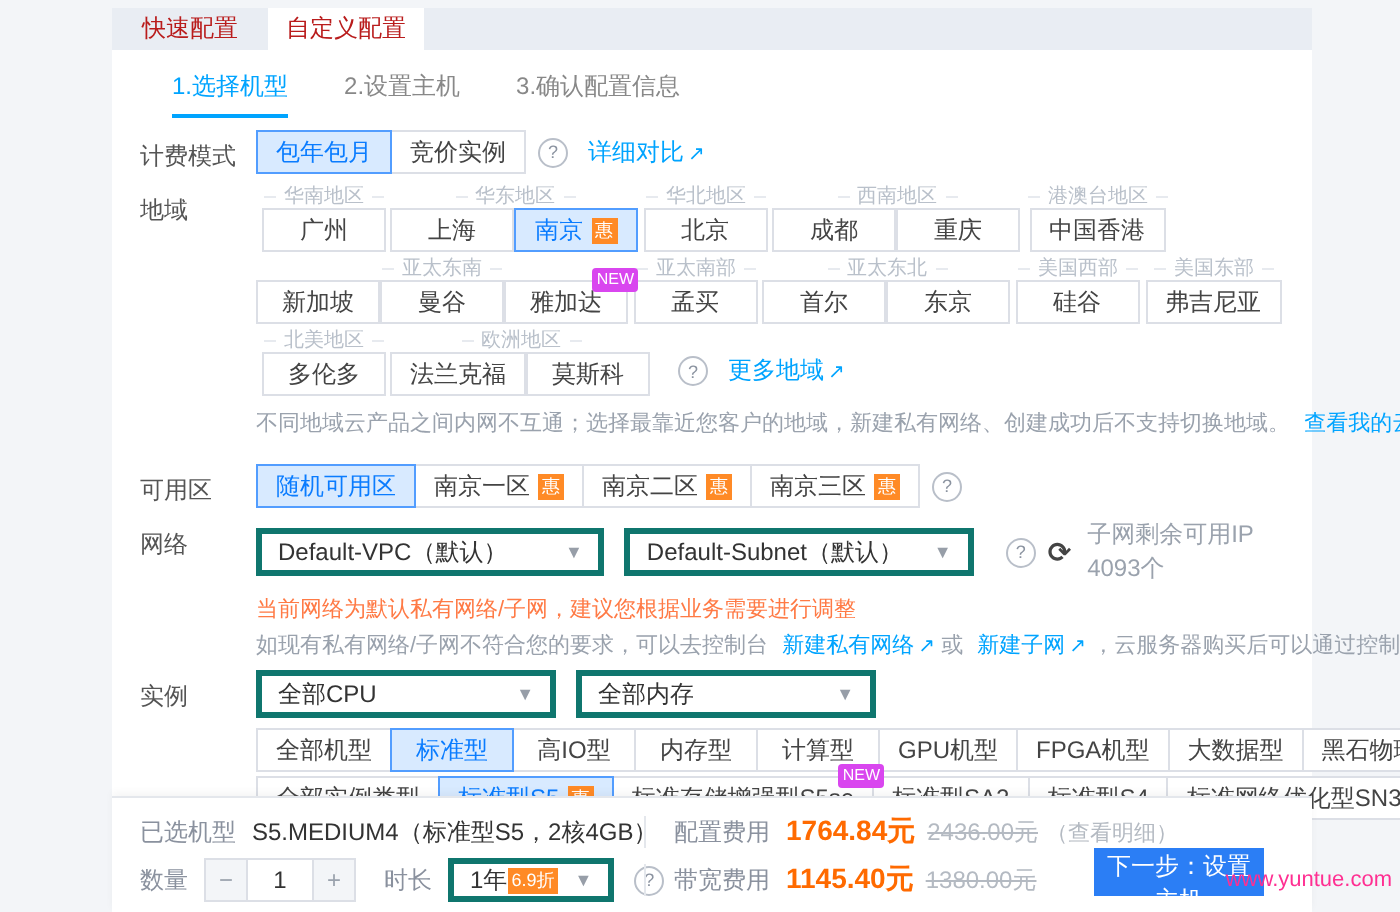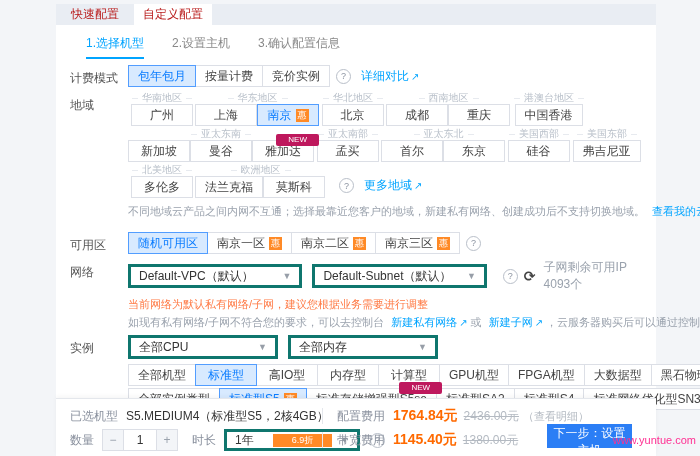--- a/index.html
+++ b/index.html
@@ -21,22 +21,22 @@
   .rc-flex{display:flex;align-items:center;}
   
   .seg{display:flex;}
   .btn{display:inline-flex;align-items:center;justify-content:center;height:22px;min-width:62px;
     padding:0 9px;background:#fff;border:1px solid #dcdfe6;color:#444;cursor:pointer;
     box-sizing:border-box;white-space:nowrap;position:relative;}
   .seg .btn + .btn, .group + .group .btn:first-child{margin-left:-1px;}
   .btn.selected{background:#d8eaff;border-color:#529dff;color:#0a7cff;z-index:1;}
   .badge-hui{display:inline-block;width:13px;height:13px;line-height:13px;margin-left:4px;
     background:#ff8a26;color:#fff;font-size:9px;text-align:center;flex:none;}
-  .badge-new{position:absolute;top:-7px;right:-6px;background:#be185d;color:#fff;font-size:8px;
-    line-height:10px;padding:1px 12px;border-radius:2px;z-index:2;}
+  .badge-new{position:absolute;top:-7px;right:-6px;background:#d946ef;color:#fff;font-size:8px;
+    line-height:10px;padding:1px 2px;border-radius:2px;z-index:2;}
   
   .region-row{display:flex;margin-bottom:2px;align-items:flex-end;}
   .group{display:flex;flex-direction:column;align-items:center;}
   .hdr{display:flex;align-items:center;height:12px;color:#b9c0ca;font-size:10px;white-space:nowrap;}
   .hdr::before,.hdr::after{content:"";flex:1;border-top:1px solid #e7eaef;margin:0 4px;min-width:6px;}
   .btns{display:flex;}
   .row3-more{display:flex;align-items:center;margin:0 0 4px 8px;}
   .region-note{color:#9aa2ad;font-size:11px;margin:6px 0 8px 0;white-space:nowrap;}
   
   .link{color:#00a4ff;cursor:pointer;text-decoration:none;margin-left:4px;white-space:nowrap;}
@@ -66,21 +66,21 @@
   .v-divider{width:1px;height:16px;background:#e4e7ec;margin-right:14px;flex:none;}
   .price{color:#ff6a00;font-weight:bold;font-size:14px;margin-right:6px;white-space:nowrap;}
   .old{color:#b4bac2;text-decoration:line-through;margin-right:4px;white-space:nowrap;}
   .fee-note{color:#b4bac2;font-size:11px;white-space:nowrap;}
   .stepper{display:flex;margin-right:14px;}
   .s-btn{width:22px;height:22px;display:flex;align-items:center;justify-content:center;
     border:1px solid #dcdfe6;background:#f3f5f8;color:#9aa2ad;cursor:pointer;box-sizing:border-box;}
   .s-val{width:34px;height:22px;display:flex;align-items:center;justify-content:center;
     border:1px solid #dcdfe6;margin-left:-1px;margin-right:-1px;background:#fff;box-sizing:border-box;}
   .select-duration{height:22px;margin-right:4px;}
-  .badge-duration{width:auto;padding:0 19px;margin-left:19px;}
+  .badge-duration{width:auto;padding:0 2px;margin-left:0;}
   .next-btn{position:absolute;right:24px;bottom:8px;width:85px;height:24px;background:#2b7ef5;color:#fff;
     border:none;font-size:12px;cursor:pointer;font-family:inherit;}
   .watermark{position:absolute;right:4px;bottom:10px;color:#ff2f92;font-size:11px;z-index:10;pointer-events:none;}
 </style>
 </head>
 <body>
 
 <div class="page">
 
   <div class="topbar">
@@ -96,21 +96,20 @@
       <div class="step">3.确认配置信息</div>
     </div>
 
     <div class="form">
 
       <div class="row">
         <div class="row-label">计费模式</div>
         <div class="rc rc-flex">
           <div class="seg">
             <div class="btn selected">包年包月</div>
-            <div class="btn">按量计费</div>
             <div class="btn">竞价实例</div>
           </div>
           <span class="help">?</span>
           <a class="link"><span>详细对比</span><span class="ext">↗</span></a>
         </div>
       </div>
 
       <div class="row">
         <div class="row-label">地域</div>
         <div class="rc">

